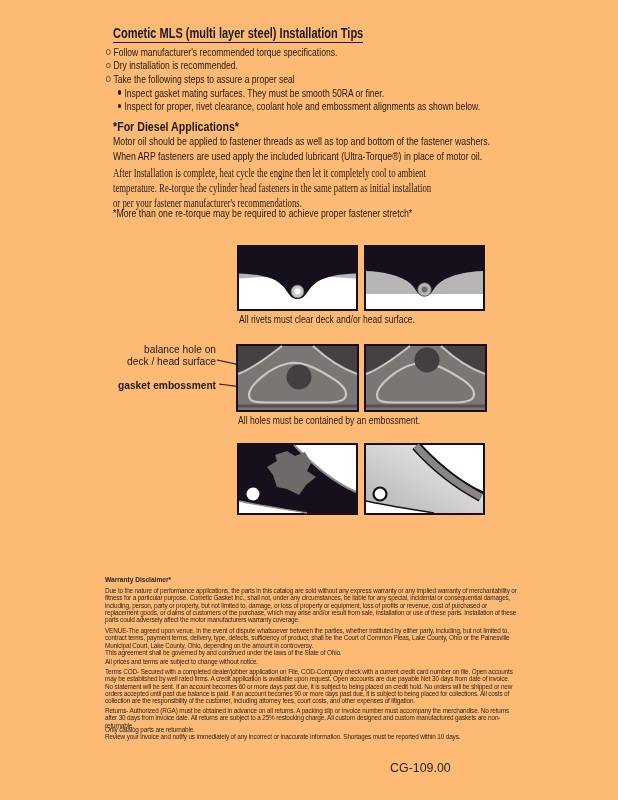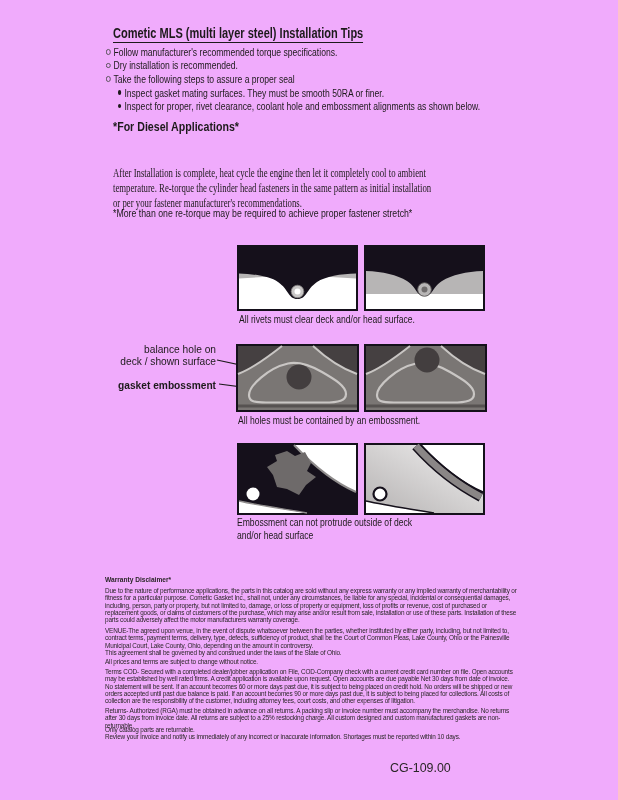--- a/index.html
+++ b/index.html
@@ -1,17 +1,17 @@
 <!DOCTYPE html>
 <html><head>
 <meta charset="utf-8">
 <style>
   html,body{margin:0;padding:0;background:#ffffff;}
   .page{
-    position:relative;width:618px;height:800px;background:#f0abfc;overflow:hidden;
+    position:relative;width:618px;height:800px;background:#fdba74;overflow:hidden;
     font-family:"Liberation Sans", sans-serif;color:#1d1a1b;
   }
   .abs{position:absolute;}
   .cx{transform:scaleX(0.78);transform-origin:0 0;white-space:nowrap;}
   .cx76{transform:scaleX(0.76);transform-origin:0 0;white-space:nowrap;}
   .title{
     left:113px;top:25px;font-size:14.5px;font-weight:bold;
     border-bottom:1.6px solid #1d1a1b;padding-bottom:1px;
     transform:scaleX(0.76);transform-origin:0 0;white-space:nowrap;
   }
@@ -58,20 +58,24 @@
       <span>Inspect gasket mating surfaces.  They must be smooth 50RA or finer.</span>
     </div>
     <div class="b-row sub">
       <span class="dot-marker"></span>
       <span>Inspect for proper, rivet clearance, coolant hole and embossment alignments as shown below.</span>
     </div>
   </div>
 
   <div class="abs h2" style="left:113px;top:120px;">*For Diesel Applications*</div>
 
+  <div class="abs" style="left:113px;top:134px;">
+    <div class="pline cx76">Motor oil should be applied to fastener threads as well as top and bottom of the fastener washers.</div>
+    <div class="pline cx76">When ARP fasteners are used apply the included lubricant (Ultra-Torque®) in place of motor oil.</div>
+  </div>
 
   <div class="abs" style="left:113px;top:166px;font-family:Liberation Serif, serif;">
     <div class="pline cx76">After Installation is complete, heat cycle the engine then let it completely cool to ambient</div>
     <div class="pline cx76">temperature. Re-torque the cylinder head fasteners in the same pattern as initial installation</div>
     <div class="pline cx76">or per your fastener manufacturer's recommendations.</div>
   </div>
 
   <div class="abs pline cx76" style="left:113px;top:206px;">*More than one re-torque may be required to achieve proper fastener stretch*</div>
 
   <div class="abs dlabel" style="left:237px;top:230px;">RIGHT</div>
@@ -95,21 +99,21 @@
     <circle cx="60.5" cy="44.5" r="3" fill="#6f6c6c"></circle>
   </svg>
 
   <div class="abs dcaption cx" style="left:239px;top:313px;">All rivets must clear deck and/or head surface.</div>
 
   <div class="abs dlabel" style="left:236px;top:329px;">RIGHT</div>
   <div class="abs dlabel" style="left:364px;top:329px;">WRONG</div>
 
   <div class="abs callout" style="left:118px;top:344px;">
     <div>balance hole on</div>
-    <div>deck / shown surface</div>
+    <div>deck / head surface</div>
   </div>
   <div class="abs callout" style="left:118px;top:380px;font-weight:bold;">gasket embossment</div>
 
   <svg class="abs" style="left:216px;top:352px;pointer-events:none;" width="95" height="45" viewBox="0 0 95 45">
     <line x1="1" y1="8" x2="81" y2="25" stroke="#1d1a1b" stroke-width="1.2"></line>
     <line x1="3" y1="32" x2="49" y2="38" stroke="#1d1a1b" stroke-width="1.2"></line>
   </svg>
 
   <svg class="abs" style="left:236px;top:344px;" width="123" height="68" viewBox="0 0 123 68">
     <rect x="1" y="1" width="121" height="66" fill="#7a7674" stroke="#15101b" stroke-width="2"></rect>
@@ -156,24 +160,20 @@
     </defs>
     <rect x="1" y="1" width="119" height="70" fill="#ffffff" stroke="#15101b" stroke-width="2"></rect>
     <path d="M2,2 L57,2 C74,20 96,39 119,49 L119,70 L70,70 C48,66 24,63 2,58 Z" fill="url(#bandg)"></path>
     <path d="M52,3 C70,23 94,42 117,54" fill="none" stroke="#15101b" stroke-width="10"></path>
     <path d="M52,3 C70,23 94,42 117,54" fill="none" stroke="#8a8686" stroke-width="7"></path>
     <path d="M57,2 C74,20 96,39 119,49" fill="none" stroke="#15101b" stroke-width="1.5"></path>
     <path d="M2,58 C24,63 48,66 70,70" fill="none" stroke="#15101b" stroke-width="1.5"></path>
     <circle cx="16" cy="51" r="6.5" fill="#ffffff" stroke="#15101b" stroke-width="2.2"></circle>
   </svg>
 
-  <div class="abs" style="left:237px;top:516px;">
-    <div class="dcaption cx">Embossment can not protrude outside of deck</div>
-    <div class="dcaption cx">and/or head surface</div>
-  </div>
 
   <div class="abs fineheading" style="left:105px;top:576px;">Warranty Disclaimer*</div>
   <div class="abs fineprint" style="left:105px;top:587px;">Due to the nature of performance applications, the parts in this catalog are sold without any express warranty or any implied warranty of merchantability or fitness for a particular purpose.  Cometic Gasket Inc., shall not, under any circumstances, be liable for any special, incidental or consequential damages, including, person, party or property, but not limited to, damage, or loss of property or equipment, loss of profits or revenue, cost of purchased or replacement goods, or claims of customers of the purchase, which may arise and/or result from sale, installation or use of these parts.  Installation of these parts could adversely affect the motor manufacturers warranty coverage.</div>
   <div class="abs fineprint" style="left:105px;top:627px;">VENUE-The agreed upon venue, in the event of dispute whatsoever between the parties, whether instituted by either party, including, but not limited to, contract terms, payment terms, delivery, type, defects, sufficiency of product, shall be the Court of Common Pleas, Lake County, Ohio or the Painesville Municipal Court, Lake County, Ohio, depending on the amount in controversy.</div>
   <div class="abs fineprint" style="left:105px;top:649px;">This agreement shall be governed by and construed under the laws of the State of Ohio.</div>
   <div class="abs fineprint" style="left:105px;top:658px;">All prices and terms are subject to change without notice.</div>
   <div class="abs fineprint" style="left:105px;top:668px;">Terms COD- Secured with a completed dealer/jobber application on File, COD-Company check with a current credit card number on file.  Open accounts may be established by well rated firms.  A credit application is available upon request.  Open accounts are due payable Net 30 days from date of invoice.  No statement will be sent.  If an account becomes 60 or more days past due, it is subject to being placed on credit hold.  No orders will be shipped or new orders accepted until past due balance is paid.  If an account becomes 90 or more days past due, it is subject to being placed for collections.  All costs of collection are the responsibility of the customer, including attorney fees, court costs, and other expenses of litigation.</div>
   <div class="abs fineprint" style="left:105px;top:707px;">Returns- Authorized (RGA) must be obtained in advance on all returns.  A packing slip or invoice number must accompany the merchandise.  No returns after 30 days from invoice date.  All returns are subject to a 25% restocking charge.  All custom designed and custom manufactured gaskets are non-returnable.</div>
   <div class="abs fineprint" style="left:105px;top:726px;">Only catalog parts are returnable.</div>
   <div class="abs fineprint" style="left:105px;top:733px;">Review your invoice and notify us immediately of any incorrect or inaccurate information.  Shortages must be reported within 10 days.</div>

